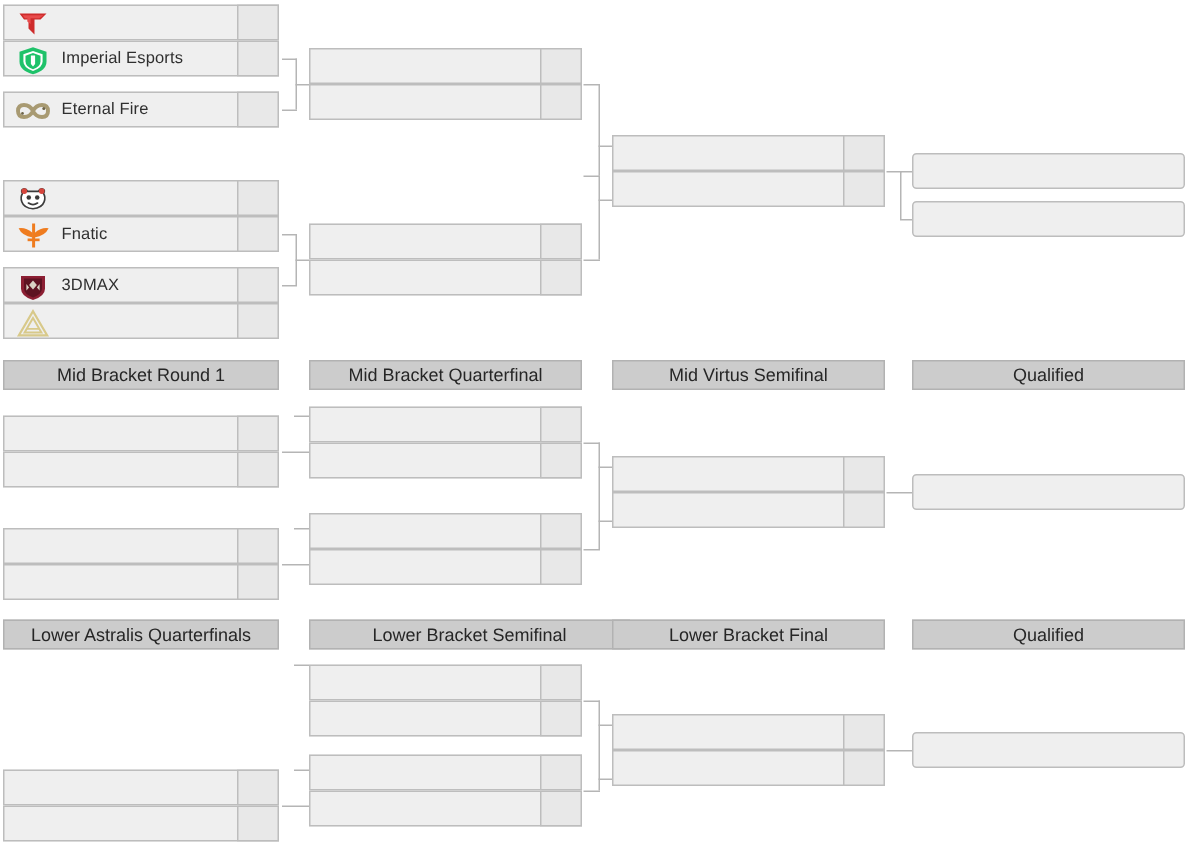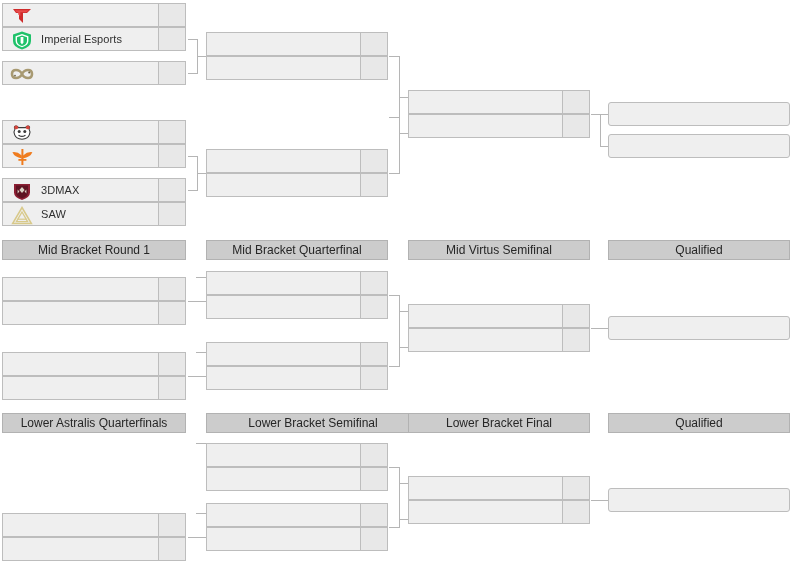--- a/index.html
+++ b/index.html
@@ -79,20 +79,21 @@
   </div>
 
   <div class="slot" style="left:2px;top:61px;width:184px;">
     <span class="logo">
       <svg width="26" height="16" viewBox="0 0 26 16">
         <path d="M3 8 Q3 4 7 4 Q11 4 13 8 Q15 12 19 12 Q23 12 23 8 Q23 4 19 4 Q15 4 13 8 Q11 12 7 12 Q3 12 3 8 Z" fill="none" stroke="#a89a72" stroke-width="2.6" stroke-linecap="round"></path>
         <circle cx="20.2" cy="6.4" r="1" fill="#6d6448"></circle>
         <circle cx="6" cy="9.6" r="0.9" fill="#6d6448"></circle>
       </svg>
     </span>
+    <span class="nm">Eternal Fire</span>
     <span class="score"></span>
   </div>
   <div class="slot" style="left:2px;top:85px;width:184px;margin-top:36px;">
     <span class="logo">
       <svg width="20" height="19" viewBox="0 0 20 19">
         <path d="M10 0.5 L12.1 7.2 L18.5 5.2 L13.4 9.6 L18.5 14 L12.1 12 L10 18.5 L7.9 12 L1.5 14 L6.6 9.6 L1.5 5.2 L7.9 7.2 Z" fill="#e4252a"></path>
         <path d="M10 4.6 L11.2 9 L10 13.8 L8.8 9 Z" fill="#ffffff"></path>
       </svg>
     </span>
     <span class="nm">Astralis</span>
@@ -115,20 +116,21 @@
   </div>
   <div class="slot" style="left:2px;top:144px;width:184px;">
     <span class="logo">
       <svg width="24" height="18" viewBox="0 0 24 18">
         <path d="M11.4 1 L13.4 1 L13.4 17 L11.4 17 Z" fill="#ef7c1f"></path>
         <path d="M11.8 7.4 Q7.2 3.4 2.4 4.2 Q4.6 9.2 11.8 10.4 Z" fill="#ef7c1f"></path>
         <path d="M13 7.4 Q17.6 3.4 22.4 4.2 Q20.2 9.2 13 10.4 Z" fill="#ef7c1f"></path>
         <path d="M8.4 11 L16.4 11 L16.4 12.8 L8.4 12.8 Z" fill="#ef7c1f"></path>
       </svg>
     </span>
+    <span class="nm">Fnatic</span>
     <span class="score"></span>
   </div>
 
   <div class="slot" style="left:2px;top:178px;width:184px;">
     <span class="logo">
       <svg width="20" height="19" viewBox="0 0 20 19">
         <path d="M2 2 L18 2 L18 10.5 Q18 15.5 10 18 Q2 15.5 2 10.5 Z" fill="#8c1f33"></path>
         <path d="M4 3.6 L16 3.6 L16 10.4 Q16 14.2 10 16.3 Q4 14.2 4 10.4 Z" fill="#5e1322"></path>
         <path d="M10 5 L12.6 8 L10 11 L7.4 8 Z" fill="#d9d2c4"></path>
         <path d="M5.6 7.4 L7.4 9.6 L5.6 11.6 Z" fill="#d9d2c4"></path>
@@ -139,21 +141,20 @@
     <span class="score"></span>
   </div>
   <div class="slot" style="left:2px;top:202px;width:184px;">
     <span class="logo">
       <svg width="22" height="19" viewBox="0 0 22 19">
         <path d="M11 1.5 L20.4 17.5 L1.6 17.5 Z" fill="none" stroke="#d8c98a" stroke-width="1.5"></path>
         <path d="M11 6 L16.6 15.6 L5.4 15.6 Z" fill="none" stroke="#d8c98a" stroke-width="1.3"></path>
         <path d="M6.6 13.2 L15.4 13.2" stroke="#d8c98a" stroke-width="1.2"></path>
       </svg>
     </span>
-    <span class="nm">SAW</span>
     <span class="score"></span>
   </div>
 
   <div class="ln lnh" style="left:188px;top:39px;width:10px;"></div>
   <div class="ln lnv" style="left:197px;top:39px;height:34px;"></div>
   <div class="ln lnh" style="left:188px;top:73px;width:10px;"></div>
   <div class="ln lnh" style="left:197px;top:56px;width:9px;"></div>
 
   <div class="ln lnh" style="left:188px;top:156px;width:10px;"></div>
   <div class="ln lnv" style="left:197px;top:156px;height:34px;"></div>

